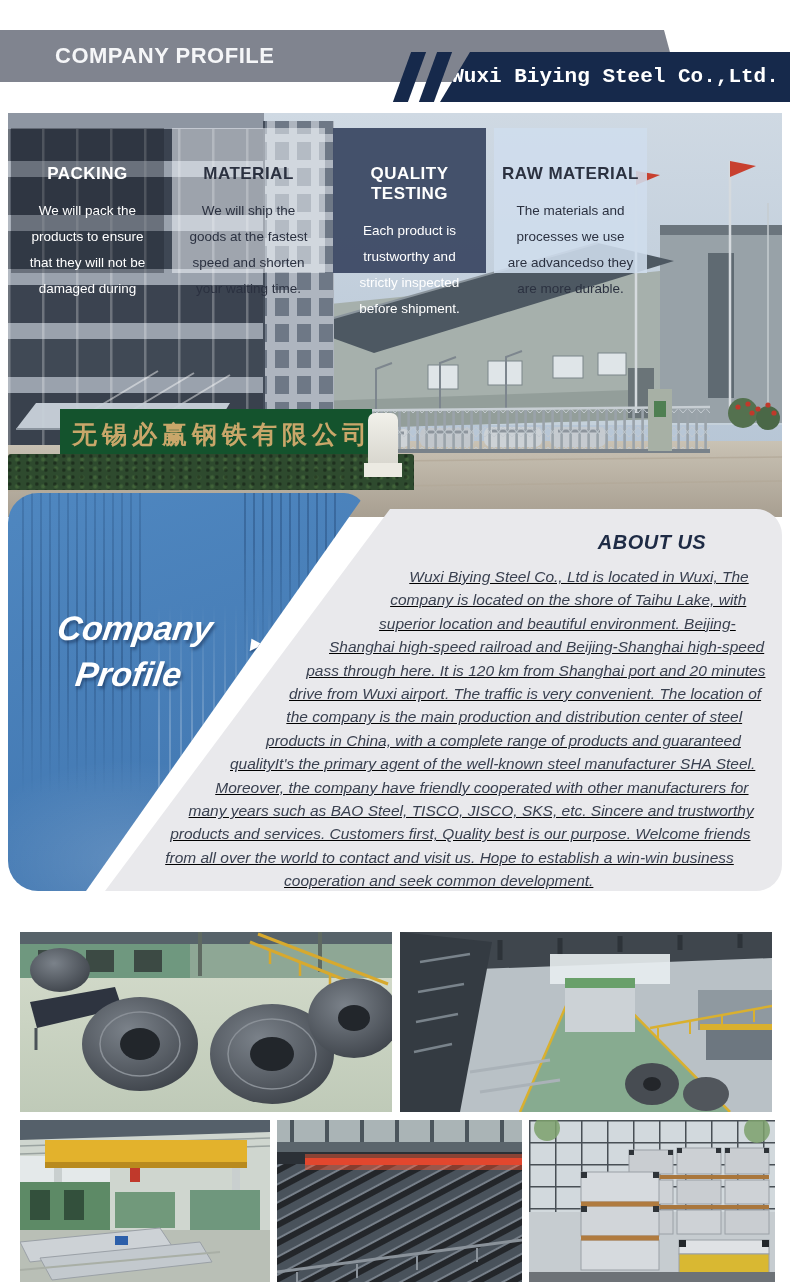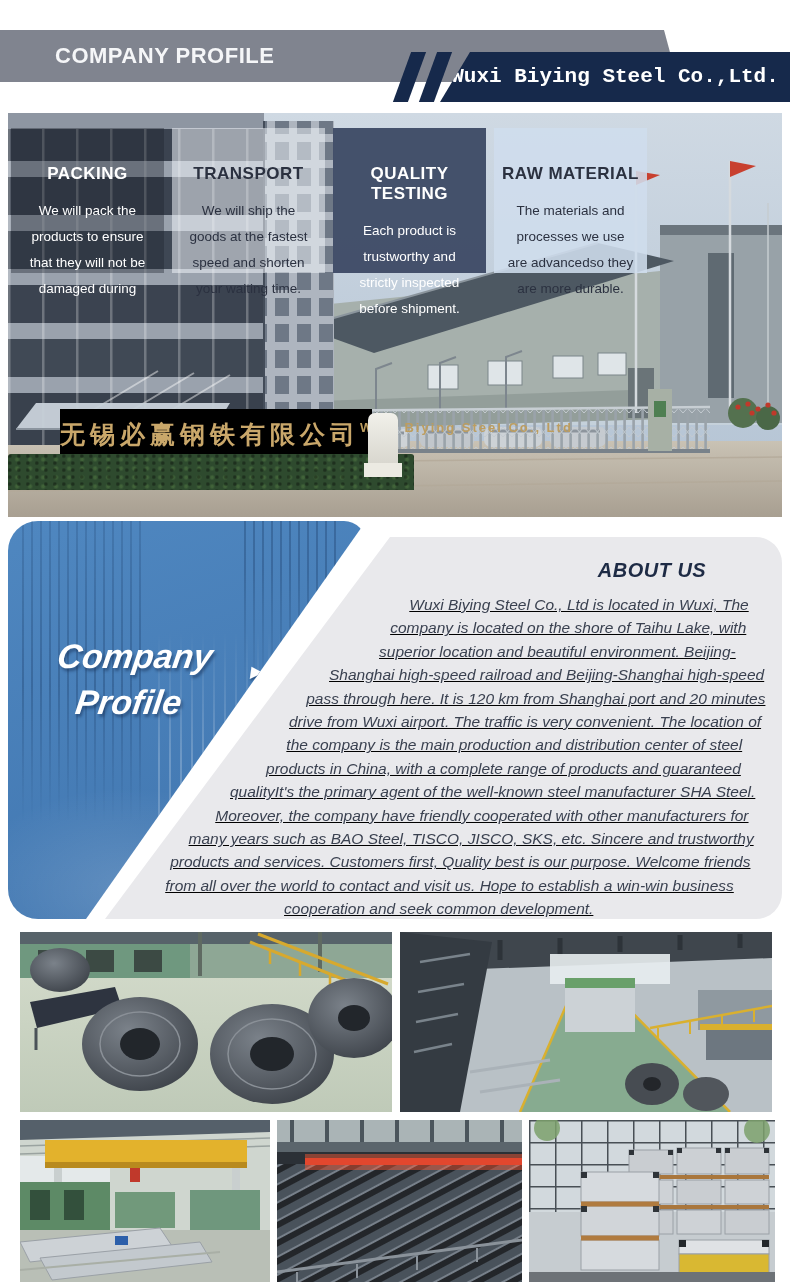--- a/index.html
+++ b/index.html
@@ -24,22 +24,22 @@
     font-size:22px;font-weight:bold;letter-spacing:.5px;}
   .navy-band{position:absolute;left:440px;top:36px;width:350px;height:50px;background:var(--navy);
     clip-path:polygon(30px 0,350px 0,350px 100%,0 100%);font-family:Liberation Mono, monospace;}
   .navy-band .label{display:block;text-align:center;line-height:50px;color:#fff;font-size:21px;font-weight:bold;}
   .slash{position:absolute;top:36px;width:15px;height:50px;background:var(--navy);transform:skewX(-20deg);}
   .slash.s1{left:402px;} .slash.s2{left:428px;}
 
   
   .hero{position:absolute;left:8px;top:97px;width:774px;height:404px;overflow:hidden;background:#b9c6d4;}
   .hero svg{position:absolute;inset:0;}
-  .sign{position:absolute;left:52px;top:296px;width:312px;height:60px;background:#000000;z-index:1;
-    display:flex;flex-direction:row;align-items:flex-start;justify-content:flex-start;padding-top:9px;}
+  .sign{position:absolute;left:52px;top:296px;width:312px;height:60px;background:#14532d;z-index:1;
+    display:flex;flex-direction:column;align-items:flex-end;justify-content:flex-start;padding-top:9px;}
   .sign .cn{color:var(--gold);font-size:25px;font-weight:bold;letter-spacing:5px;white-space:nowrap;}
   .sign .en{color:#bd9d5f;font-size:13px;font-weight:bold;letter-spacing:2px;margin-top:2px;white-space:nowrap;}
   .hedge{position:absolute;left:0;top:341px;width:406px;height:36px;z-index:2;background:#2e4a2e;
     background-image:radial-gradient(circle at 20% 30%,rgba(0,0,0,.35) 1px,transparent 2.5px),
       radial-gradient(circle at 70% 60%,rgba(80,120,66,.55) 1px,transparent 3px);
     background-size:9px 7px,13px 9px;border-radius:3px 3px 0 0;}
   .statue{position:absolute;left:360px;top:300px;width:30px;height:52px;z-index:3;
     background:linear-gradient(#f1f0ea,#d8d6ce);border-radius:7px 7px 2px 2px;}
   .statue::after{content:"";position:absolute;left:-4px;bottom:-12px;width:38px;height:14px;background:#eceae2;}
 
@@ -47,21 +47,21 @@
   .cards{position:absolute;left:0;top:15px;width:642px;height:145px;display:flex;gap:8px;padding:0 3px;z-index:4;}
   .card{width:184px;height:145px;text-align:center;}
   .card h3{margin-top:36px;font-size:17px;font-weight:bold;letter-spacing:.5px;}
   .card p{margin-top:14px;padding:0 13px;font-size:13.5px;line-height:26px;}
   .card--dark{background:rgba(28,33,46,.38);color:#fff;}
   .card--light{background:rgba(238,243,247,.55);color:#2b3140;}
   .card--navy{background:rgba(62,75,102,.96);color:#fff;}
   .card--blue{background:rgba(207,221,237,.88);color:#2b3140;}
 
   
-  .about{position:absolute;left:8px;top:505px;width:774px;height:398px;padding-left:22px;}
+  .about{position:absolute;left:8px;top:477px;width:774px;height:398px;padding-left:22px;}
   .about-gray{position:absolute;left:0;top:16px;width:774px;height:382px;background:var(--about-bg);
     border-radius:26px;clip-path:polygon(382px 0,774px 0,774px 100%,97px 100%);}
   .about-heading{position:absolute;right:30px;top:22px;width:200px;text-align:center;
     font-size:20px;font-weight:bold;font-style:italic;color:#1e2b45;letter-spacing:.5px;}
   .about-textwrap{position:absolute;left:10px;right:14px;top:56px;bottom:18px;text-decoration:underline;}
   .diag-spacer{float:left;width:372px;height:100%;
     shape-outside:polygon(0 0,372px 0,88px 100%,0 100%);}
   .about-body{font-style:italic;font-size:15.5px;line-height:23.4px;color:#3a4150;text-align:center;}
   .about-blue{position:absolute;left:0;top:0;width:358px;height:398px;
     background:linear-gradient(160deg,#4f87c0,#3f74ae);
@@ -224,21 +224,21 @@
     </div>
     <div class="hedge"></div>
     <div class="statue"></div>
 
     <div class="cards">
       <div class="card card--dark">
         <h3>PACKING</h3>
         <p>We will pack the products to ensure that they will not be damaged during</p>
       </div>
       <div class="card card--light">
-        <h3>TRANSPORT</h3>
+        <h3>MATERIAL</h3>
         <p>We will ship the goods at the fastest speed and shorten your waiting time.</p>
       </div>
       <div class="card card--navy">
         <h3>QUALITY TESTING</h3>
         <p>Each product is trustworthy and strictly inspected before shipment.</p>
       </div>
       <div class="card card--blue">
         <h3>RAW MATERIAL</h3>
         <p>The materials and processes we use are advancedso they are more durable.</p>
       </div>

